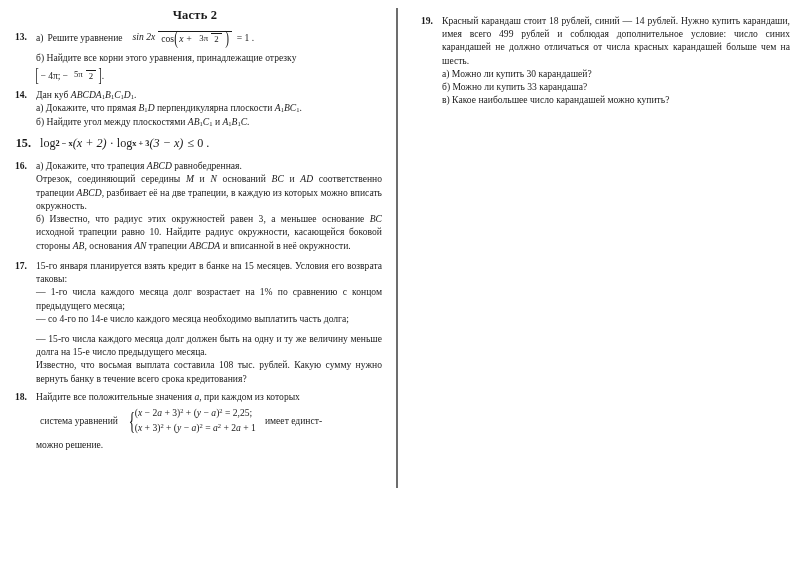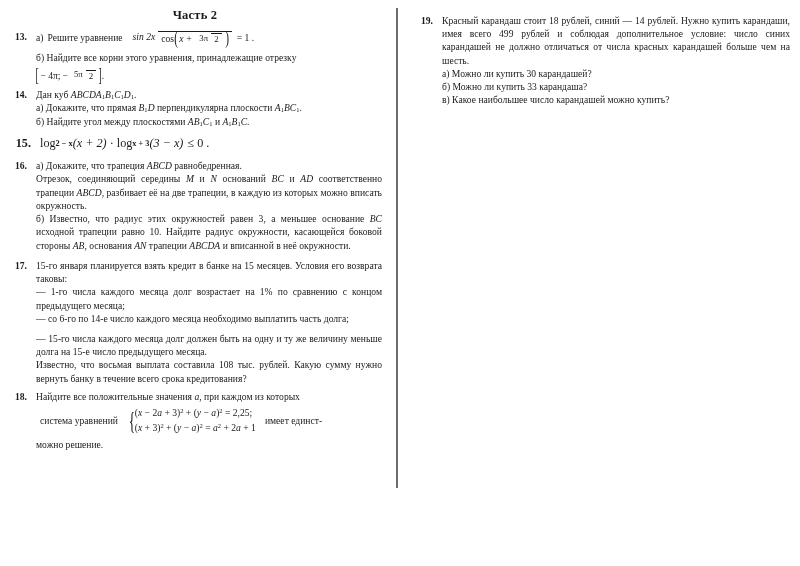--- a/index.html
+++ b/index.html
@@ -232,21 +232,21 @@
           б) Известно, что радиус этих окружностей равен 3, а меньшее основание <i>BC</i> исходной трапеции равно 10. Найдите радиус окружности, касающейся боковой стороны <i>AB</i>, основания <i>AN</i> трапеции <i>ABCDA</i> и вписанной в неё окружности.
         </div>
       </div>
     </div>
 
     <div class="item" style="margin-top:7px;">
       <div class="num">17.</div>
       <div class="body">
         <div class="just">15-го января планируется взять кредит в банке на 15 месяцев. Условия его возврата таковы:</div>
         <div class="just dash-item">— 1-го числа каждого месяца долг возрастает на 1% по сравнению с концом предыдущего месяца;</div>
-        <div class="just dash-item">— со 6-го по 14-е число каждого месяца необходимо выплатить часть долга;</div>
+        <div class="just dash-item">— со 4-го по 14-е число каждого месяца необходимо выплатить часть долга;</div>
         <div class="gap"></div>
         <div class="just dash-item">— 15-го числа каждого месяца долг должен быть на одну и ту же величину меньше долга на 15-е число предыдущего месяца.</div>
         <div class="just">Известно, что восьмая выплата составила 108 тыс. рублей. Какую сумму нужно вернуть банку в течение всего срока кредитования?</div>
       </div>
     </div>
 
     <div class="item" style="margin-top:4px;">
       <div class="num">18.</div>
       <div class="body">
         <div class="just">

